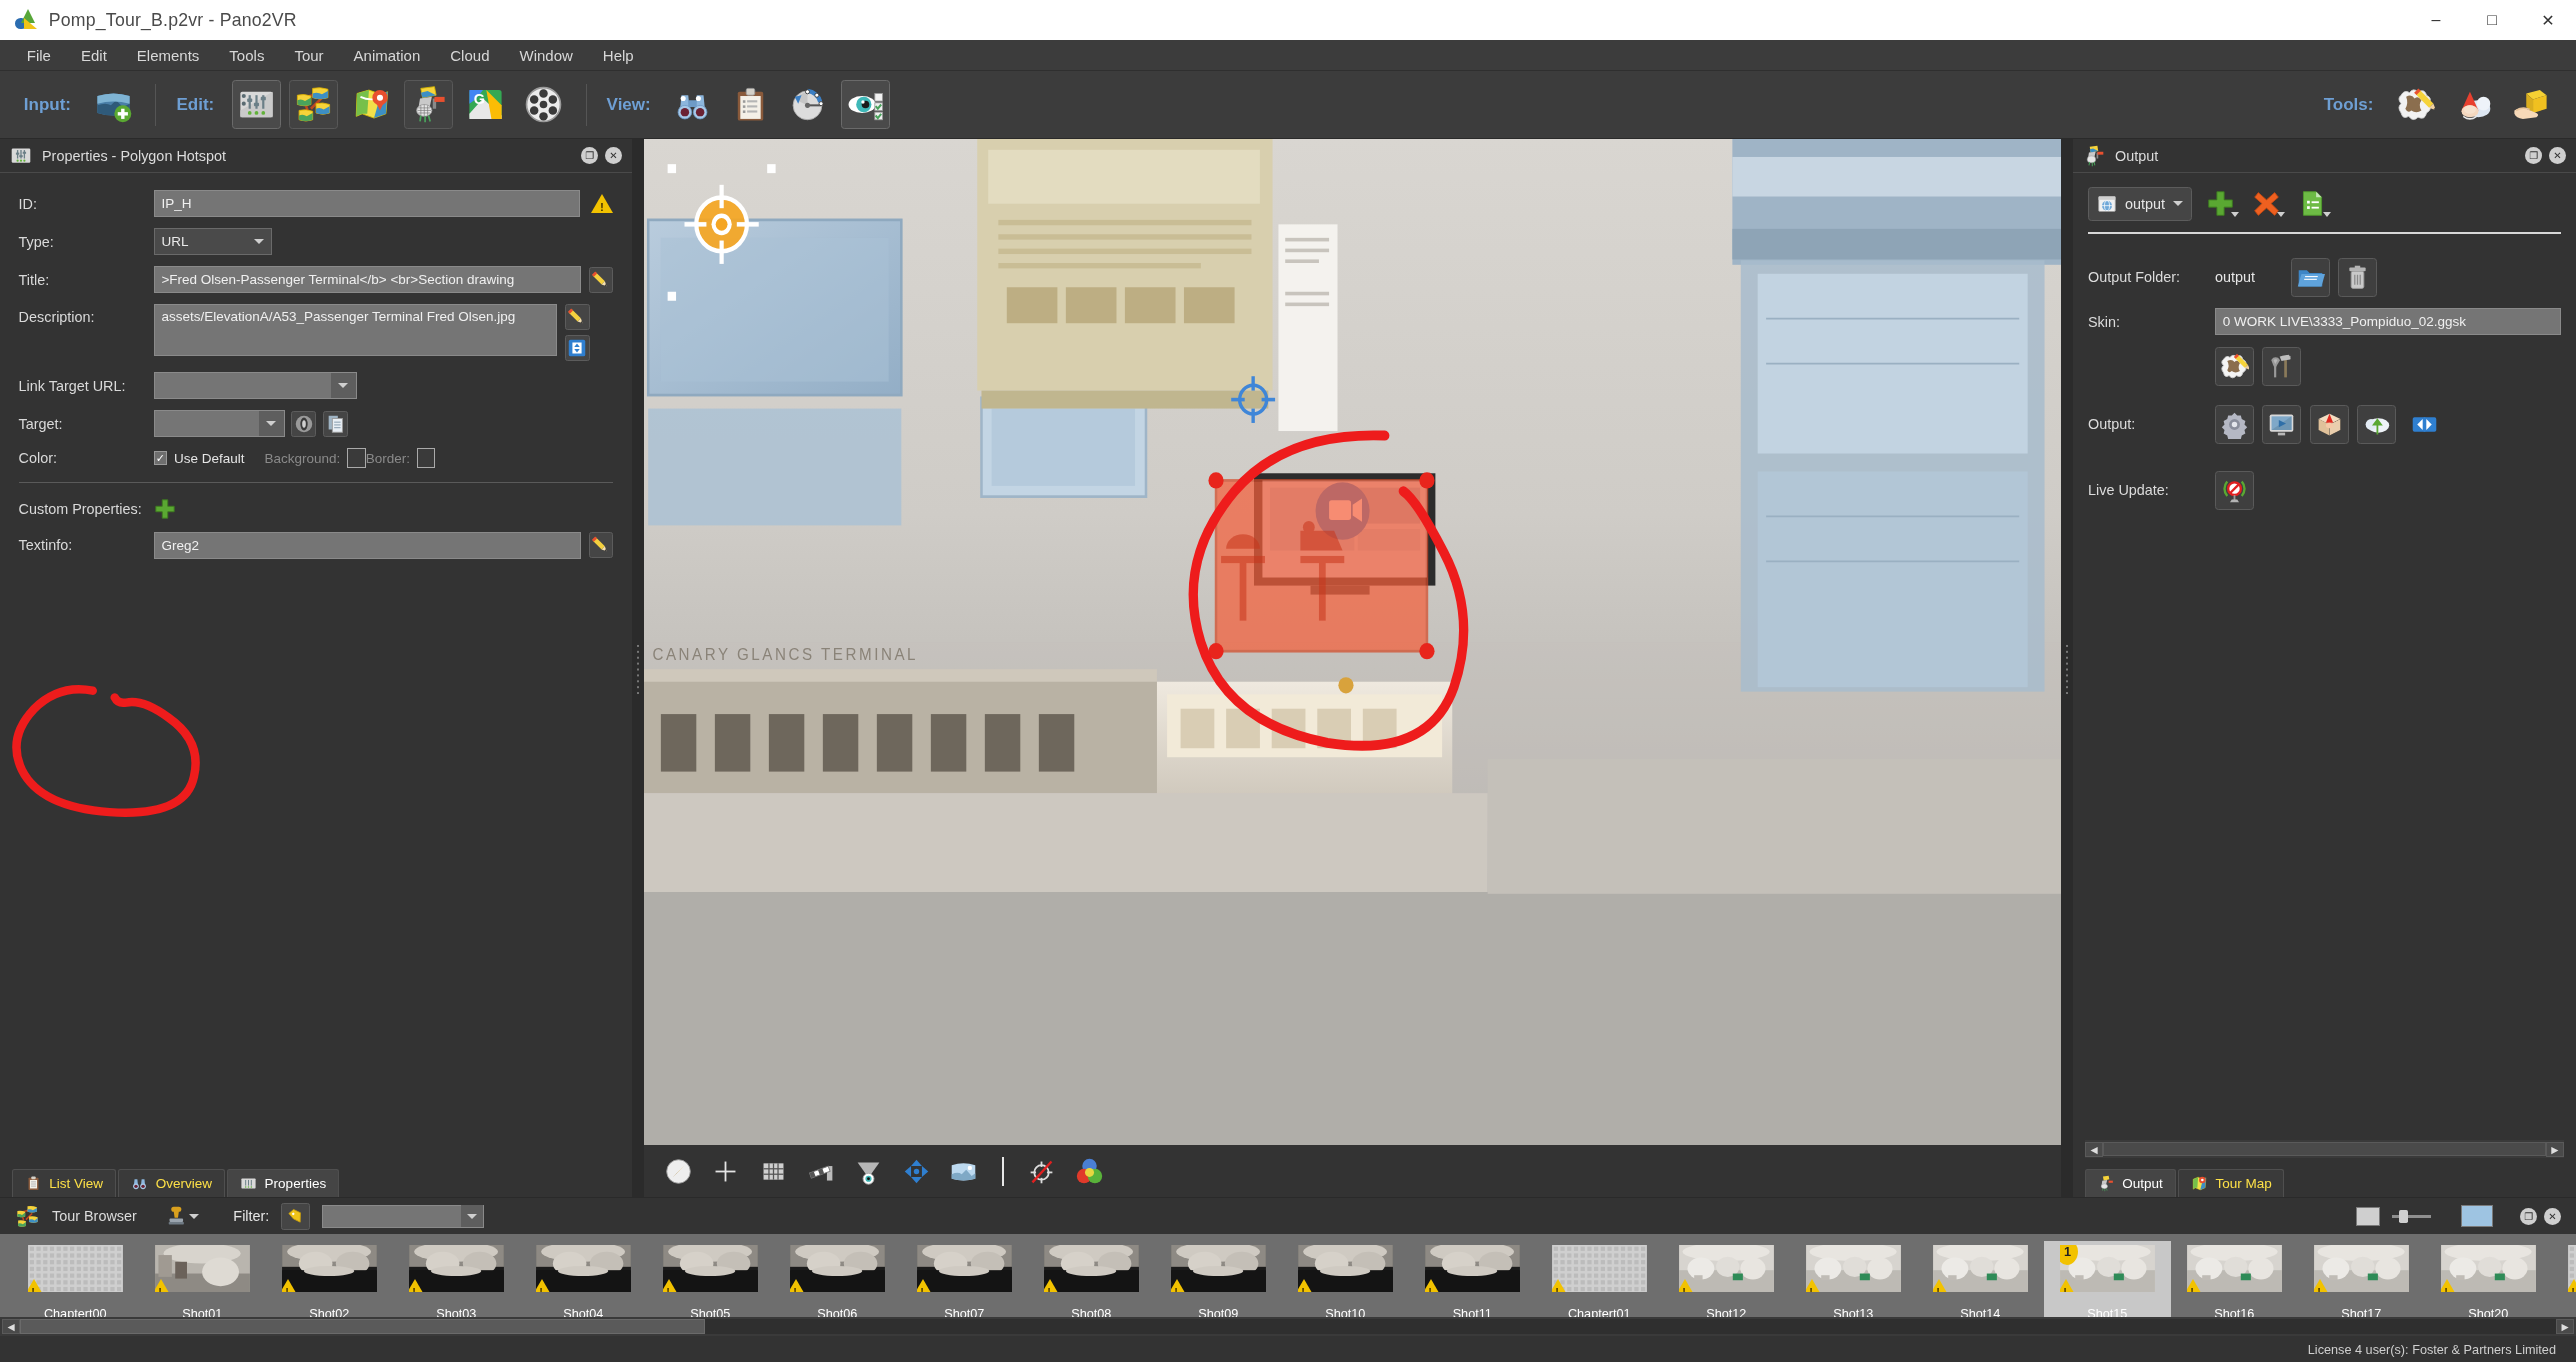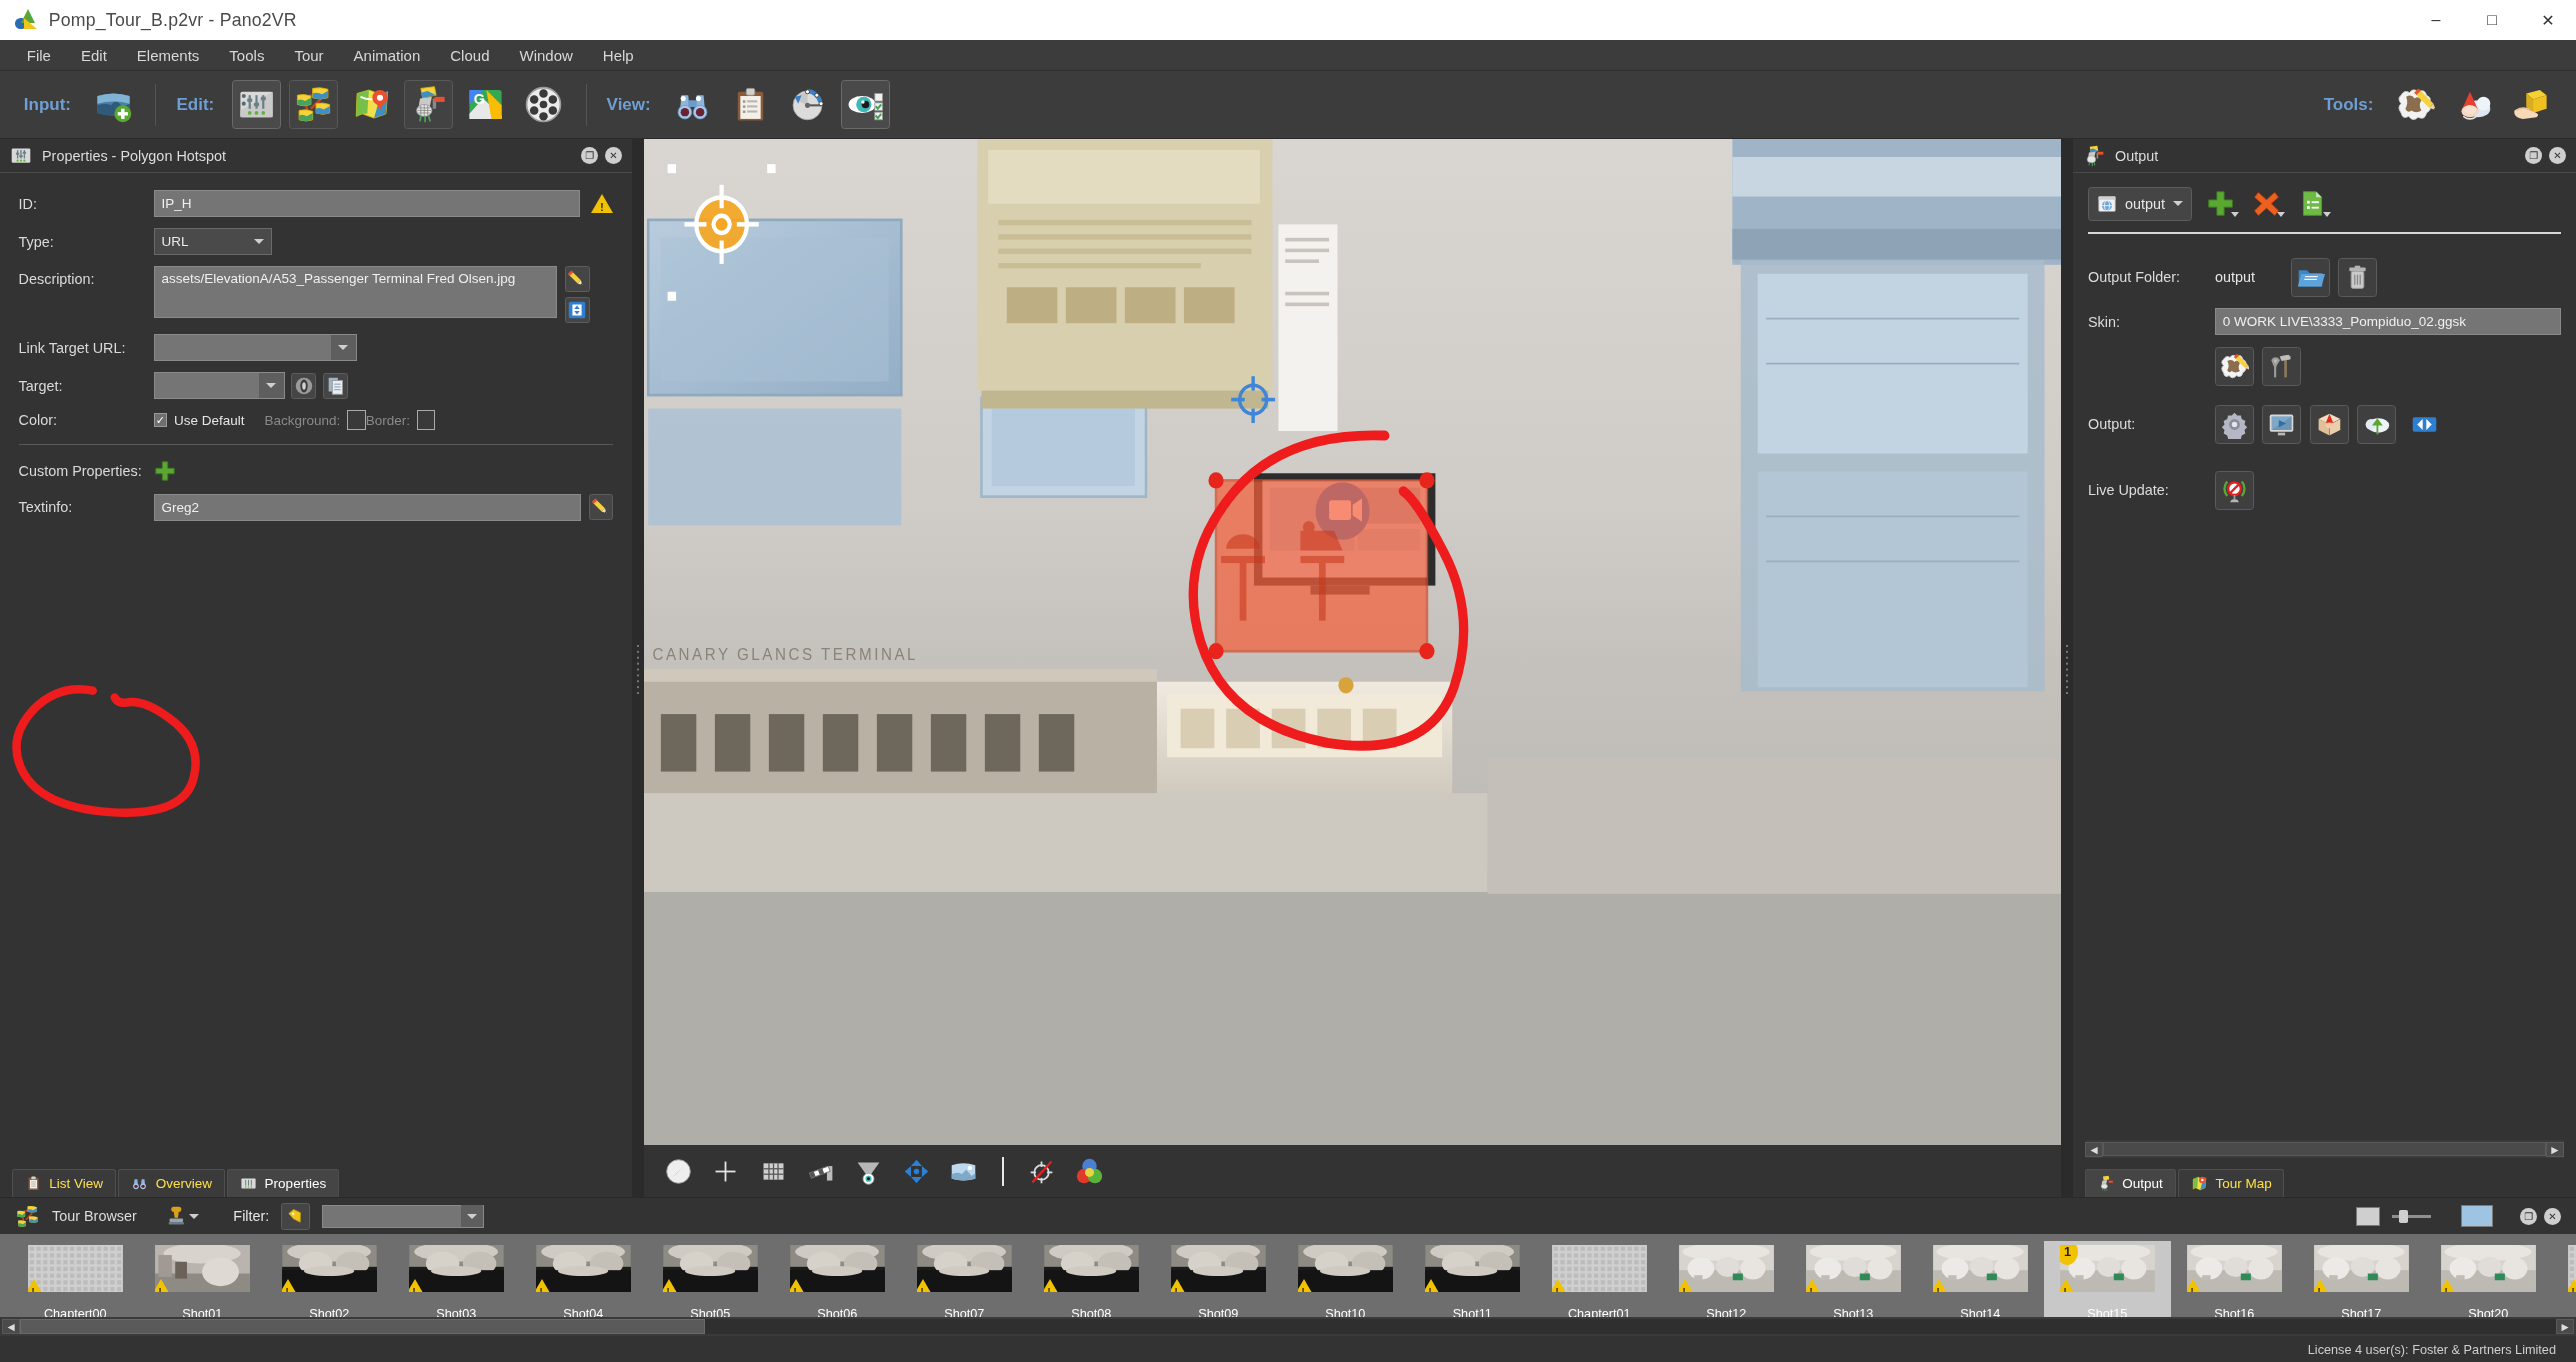--- a/index.html
+++ b/index.html
@@ -445,20 +445,34 @@
         </div>
 
         <div class="frow">
           <div class="flabel">Type:</div>
           <div class="fselect">
             <span>URL</span>
             <span class="caret"></span>
           </div>
         </div>
 
+        <div class="frow">
+          <div class="flabel">Title:</div>
+          <div class="finput w-main">&gt;Fred Olsen-Passenger Terminal&lt;/b&gt; &lt;br&gt;Section drawing</div>
+          <div class="pencil-btn">
+            <svg class="ico-xs" viewBox="0 0 24 24">
+                <g transform="rotate(-45 12 12)">
+                  <rect x="9" y="2" width="5" height="14" fill="#f4d03f"></rect>
+                  <path d="M9 16 L14 16 L11.5 21Z" fill="#f6e0b0"></path>
+                  <path d="M10.3 19 L12.7 19 L11.5 21Z" fill="#3a3a3a"></path>
+                  <rect x="9" y="1" width="5" height="3" fill="#e8502f"></rect>
+                </g>
+              </svg>
+          </div>
+        </div>
 
         <div class="frow" style="align-items:flex-start">
           <div class="flabel" style="line-height:27px">Description:</div>
           <div class="fta">assets/ElevationA/A53_Passenger Terminal Fred Olsen.jpg</div>
           <div style="display:flex;flex-direction:column;gap:5px;margin-left:8.4px">
             <div class="pencil-btn" style="margin:0">
               <svg class="ico-xs" viewBox="0 0 24 24">
                   <g transform="rotate(-45 12 12)">
                     <rect x="9" y="2" width="5" height="14" fill="#f4d03f"></rect>
                     <path d="M9 16 L14 16 L11.5 21Z" fill="#f6e0b0"></path>

